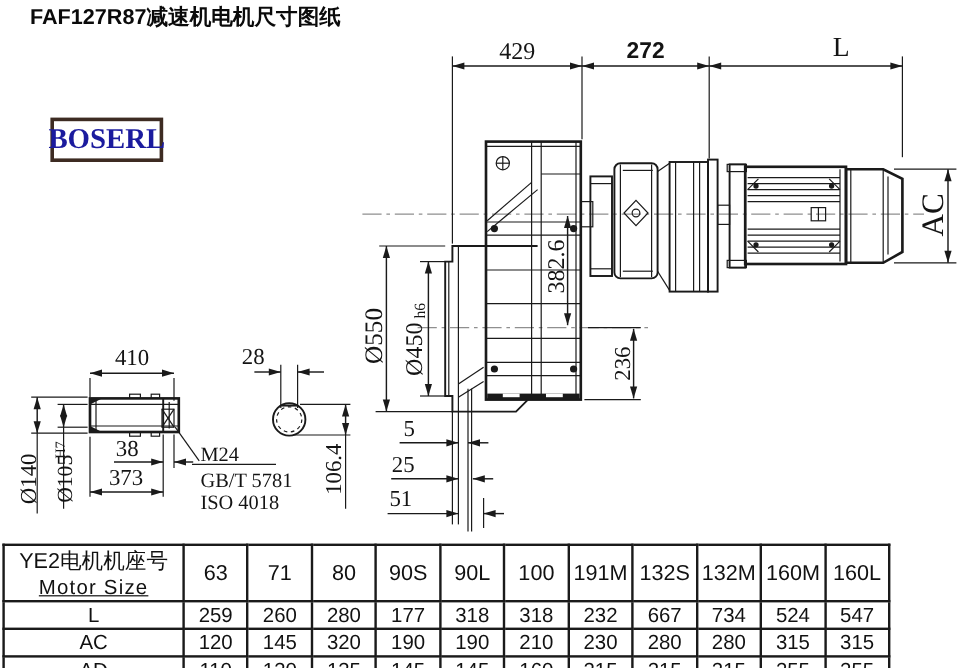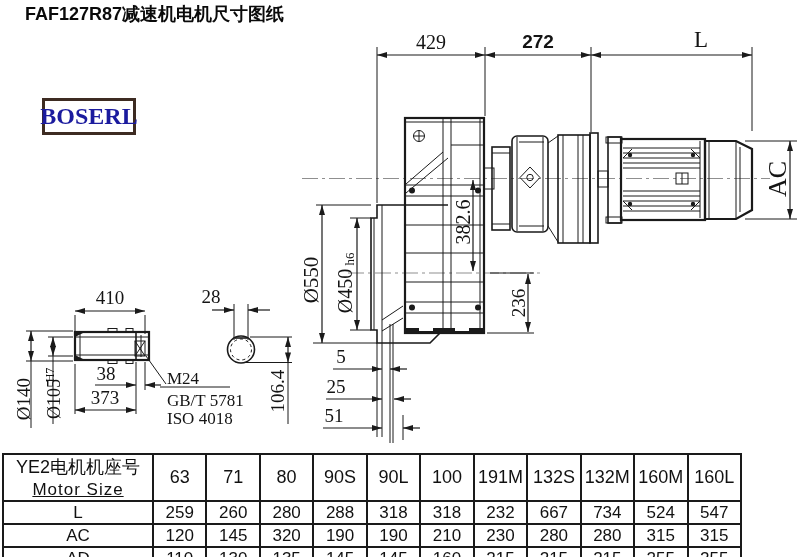--- a/index.html
+++ b/index.html
@@ -307,21 +307,21 @@
           <td>132S</td>
           <td>132M</td>
           <td>160M</td>
           <td>160L</td>
         </tr>
       <tr id="row0">
         <td class="c0">L</td>
       <td>259</td>
           <td>260</td>
           <td>280</td>
-          <td>288</td>
+          <td>177</td>
           <td>318</td>
           <td>318</td>
           <td>232</td>
           <td>667</td>
           <td>734</td>
           <td>524</td>
           <td>547</td>
         </tr>
       <tr id="row1">
         <td class="c0">AC</td>

